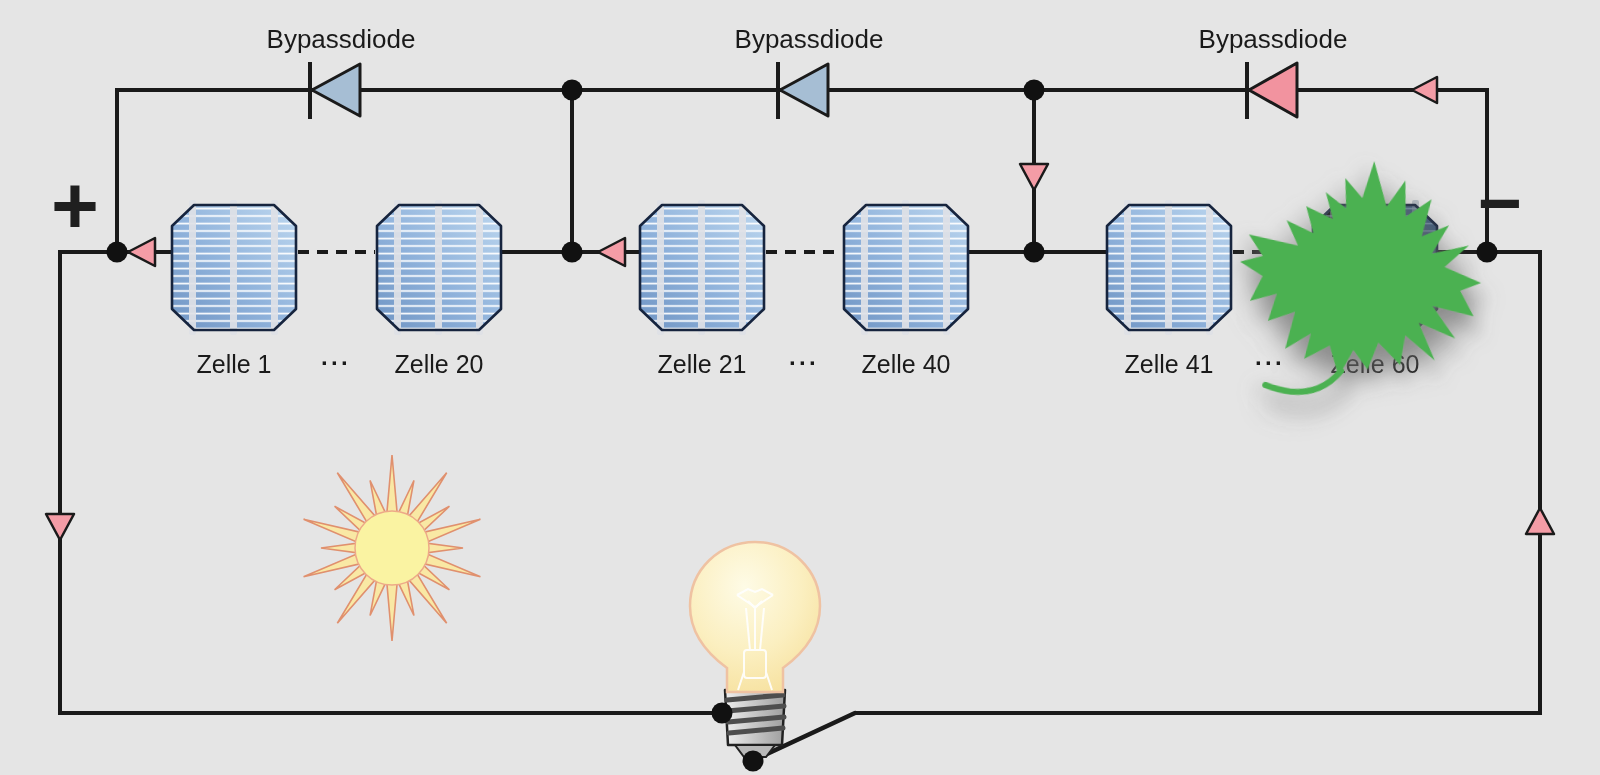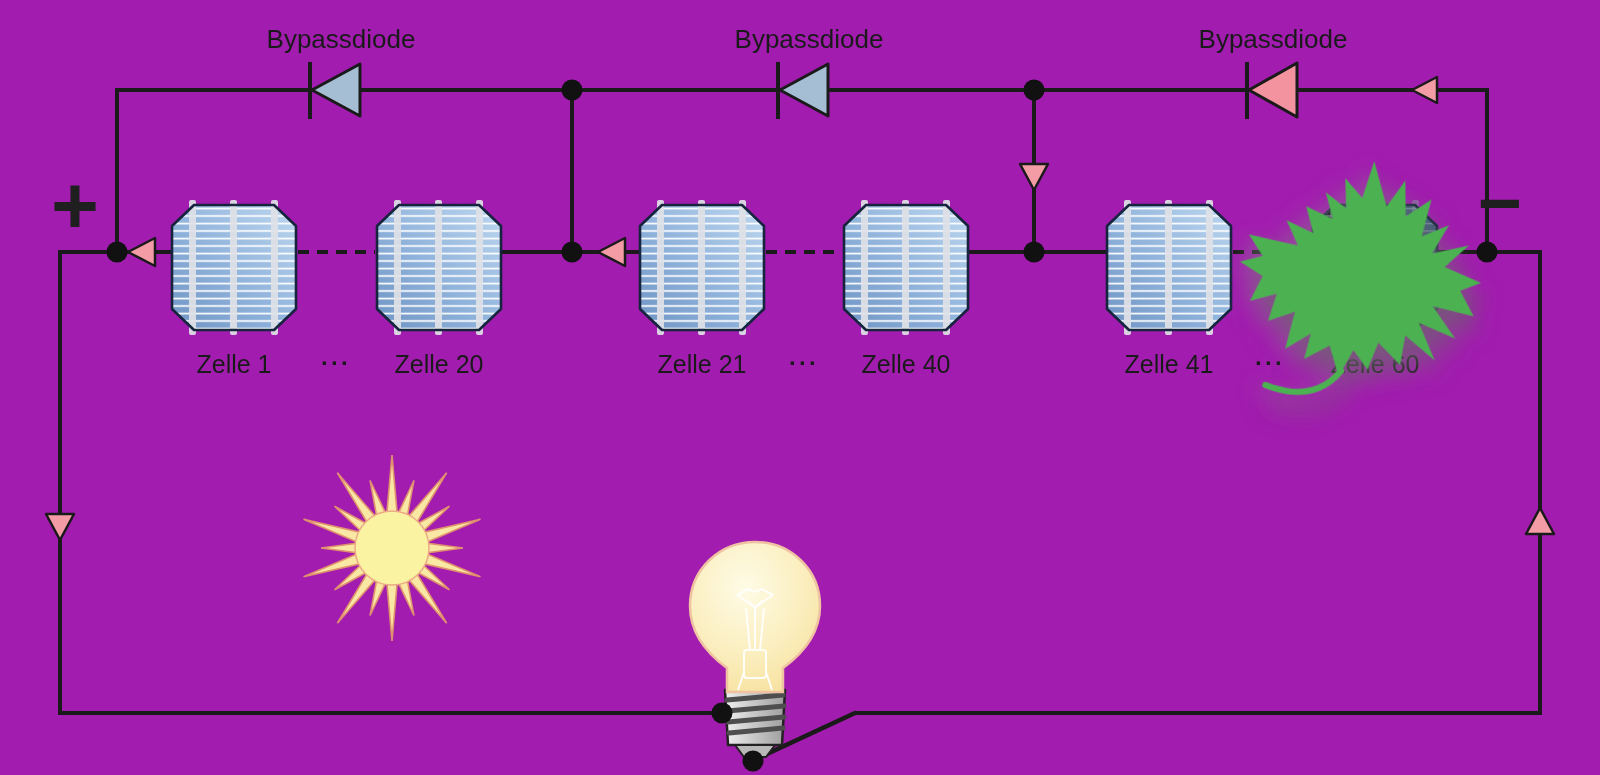--- a/index.html
+++ b/index.html
@@ -1,16 +1,16 @@
 <!DOCTYPE html>
 <html><head>
 <meta charset="utf-8">
 <style>
   html,body{margin:0;padding:0;background:#ffffff;}
-  .stage{width:1600px;height:775px;position:relative;background:#a21caf;overflow:hidden;}
+  .stage{width:1600px;height:775px;position:relative;background:#e5e5e5;overflow:hidden;}
   svg{display:block;}
   .bp-label{font-family:"Liberation Sans",sans-serif;font-size:26px;fill:#1a1a1a;text-anchor:middle;}
   .cell-label{font-family:"Liberation Sans",sans-serif;font-size:25px;fill:#1a1a1a;text-anchor:middle;}
   .dots-label{font-family:"Liberation Sans",sans-serif;font-size:24px;font-weight:bold;fill:#1a1a1a;text-anchor:middle;letter-spacing:2px;}
   .terminal-plus{font-family:"Liberation Sans",sans-serif;font-size:82px;font-weight:bold;fill:#1f1f1f;text-anchor:middle;}
   .terminal-minus{font-family:"Liberation Sans",sans-serif;font-size:76px;font-weight:bold;fill:#1f1f1f;text-anchor:middle;}
 </style>
 </head>
 <body>
 

